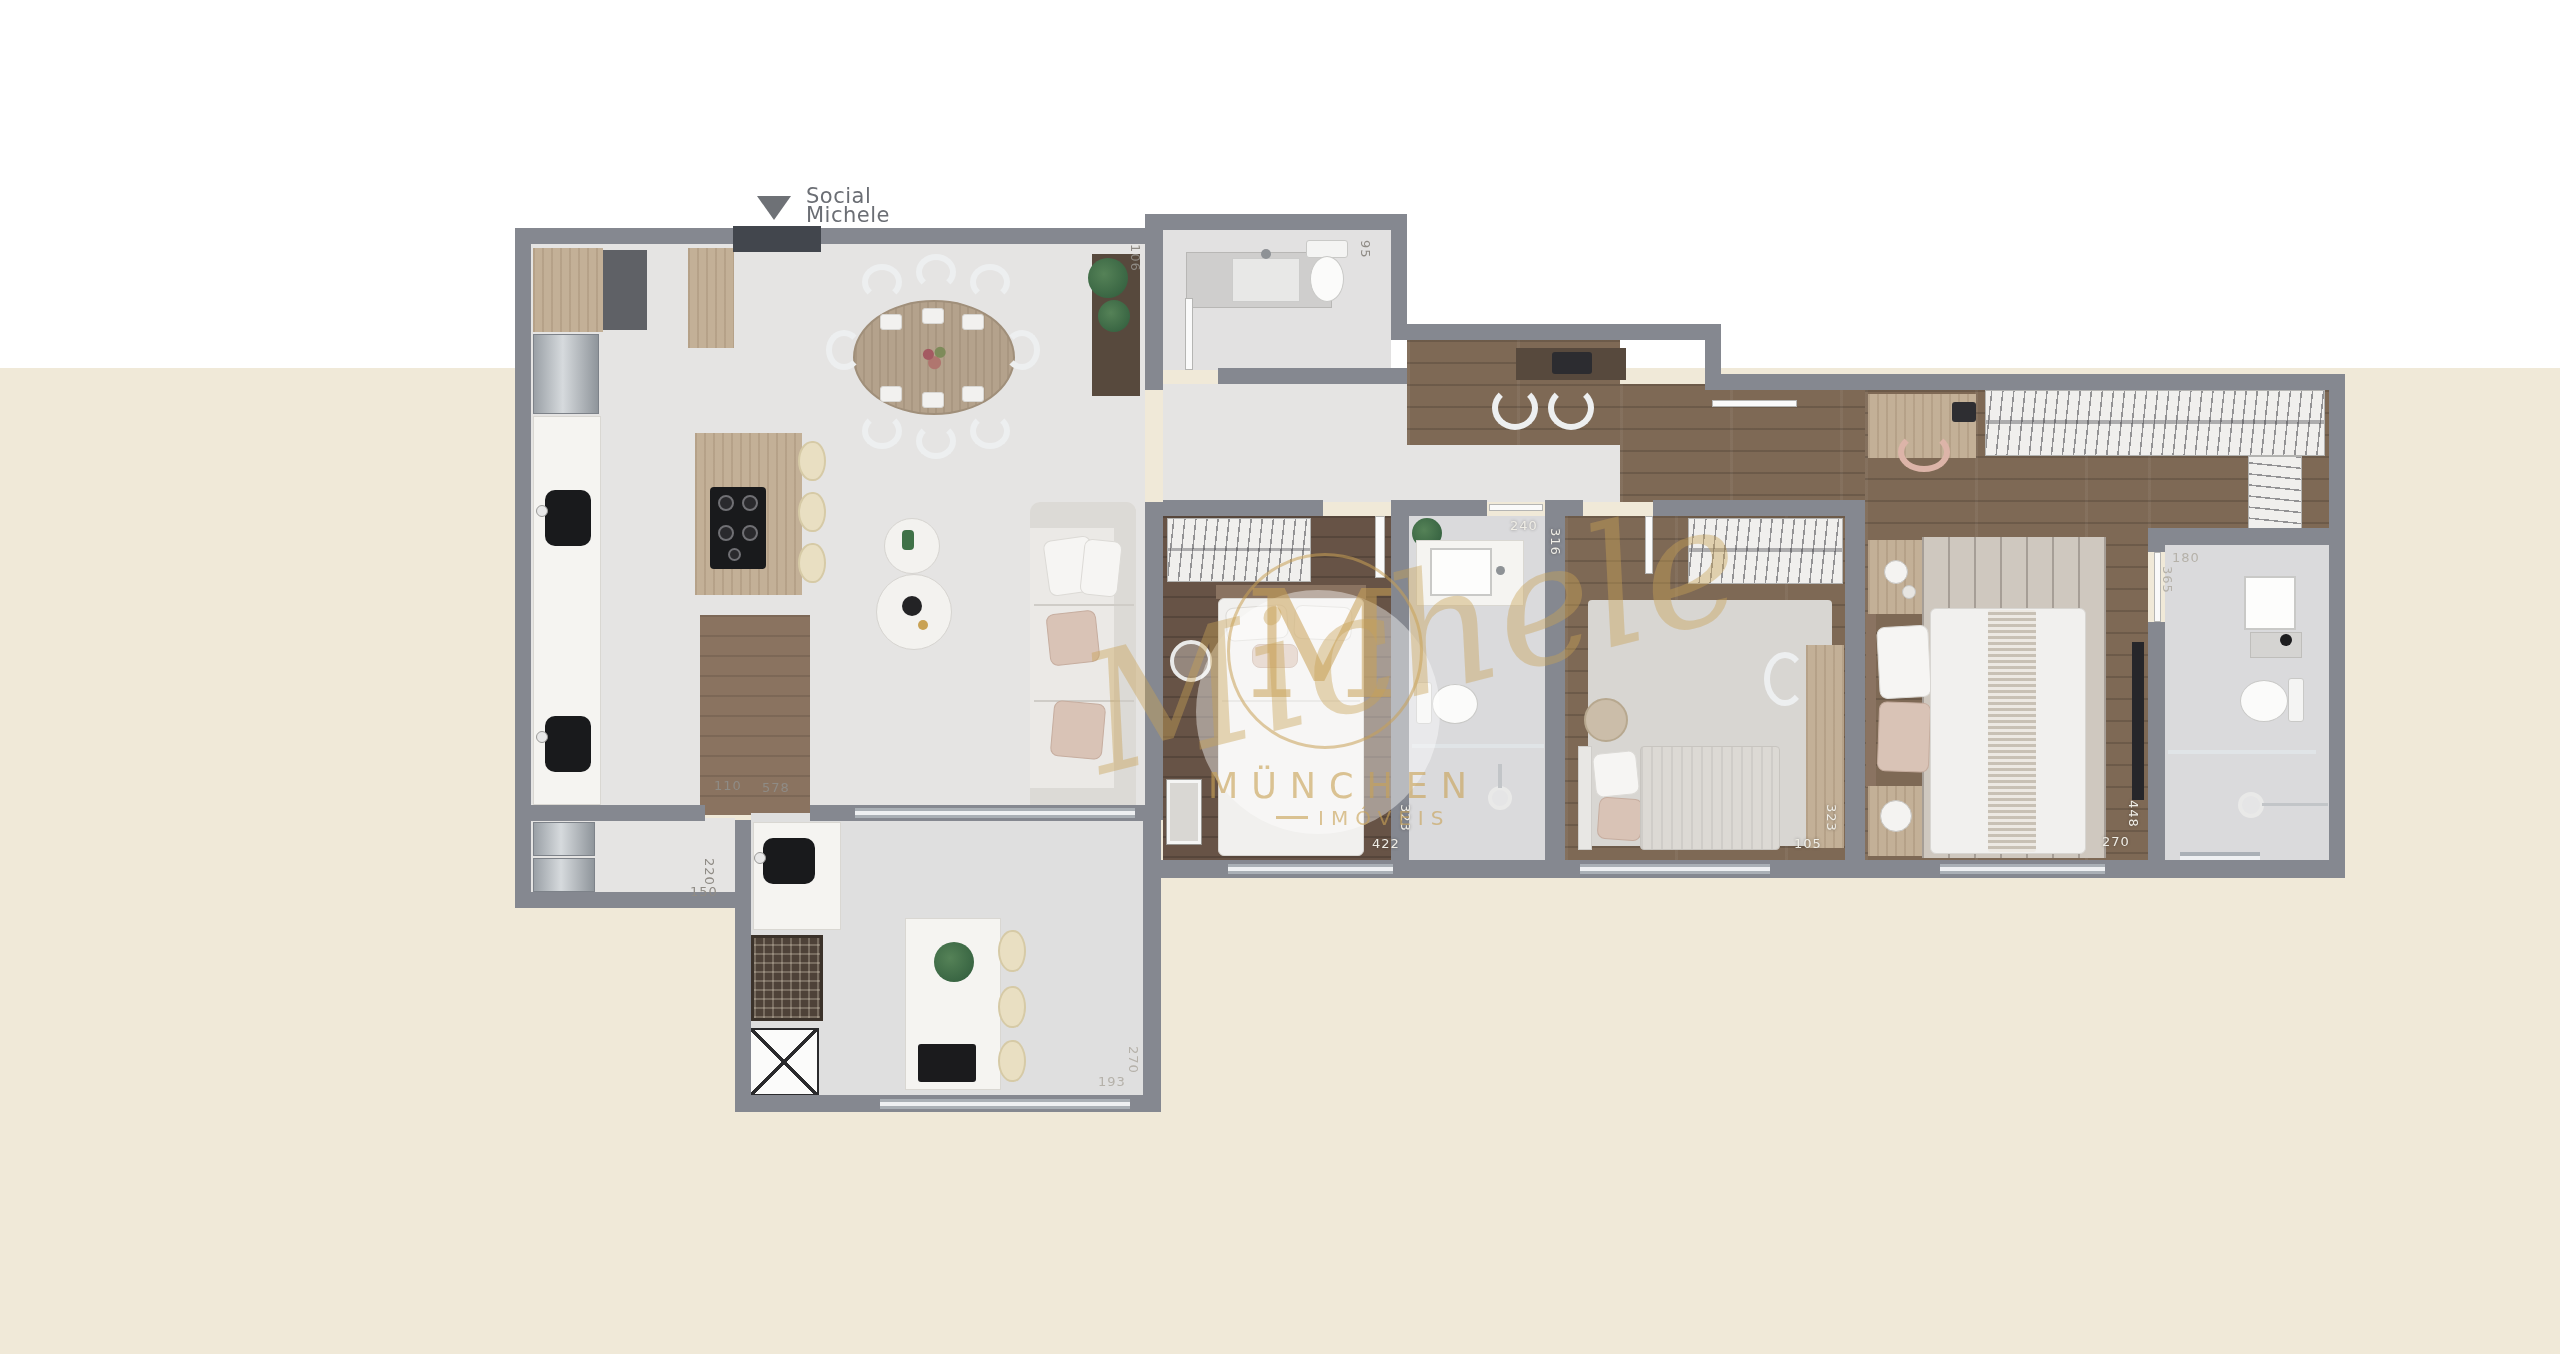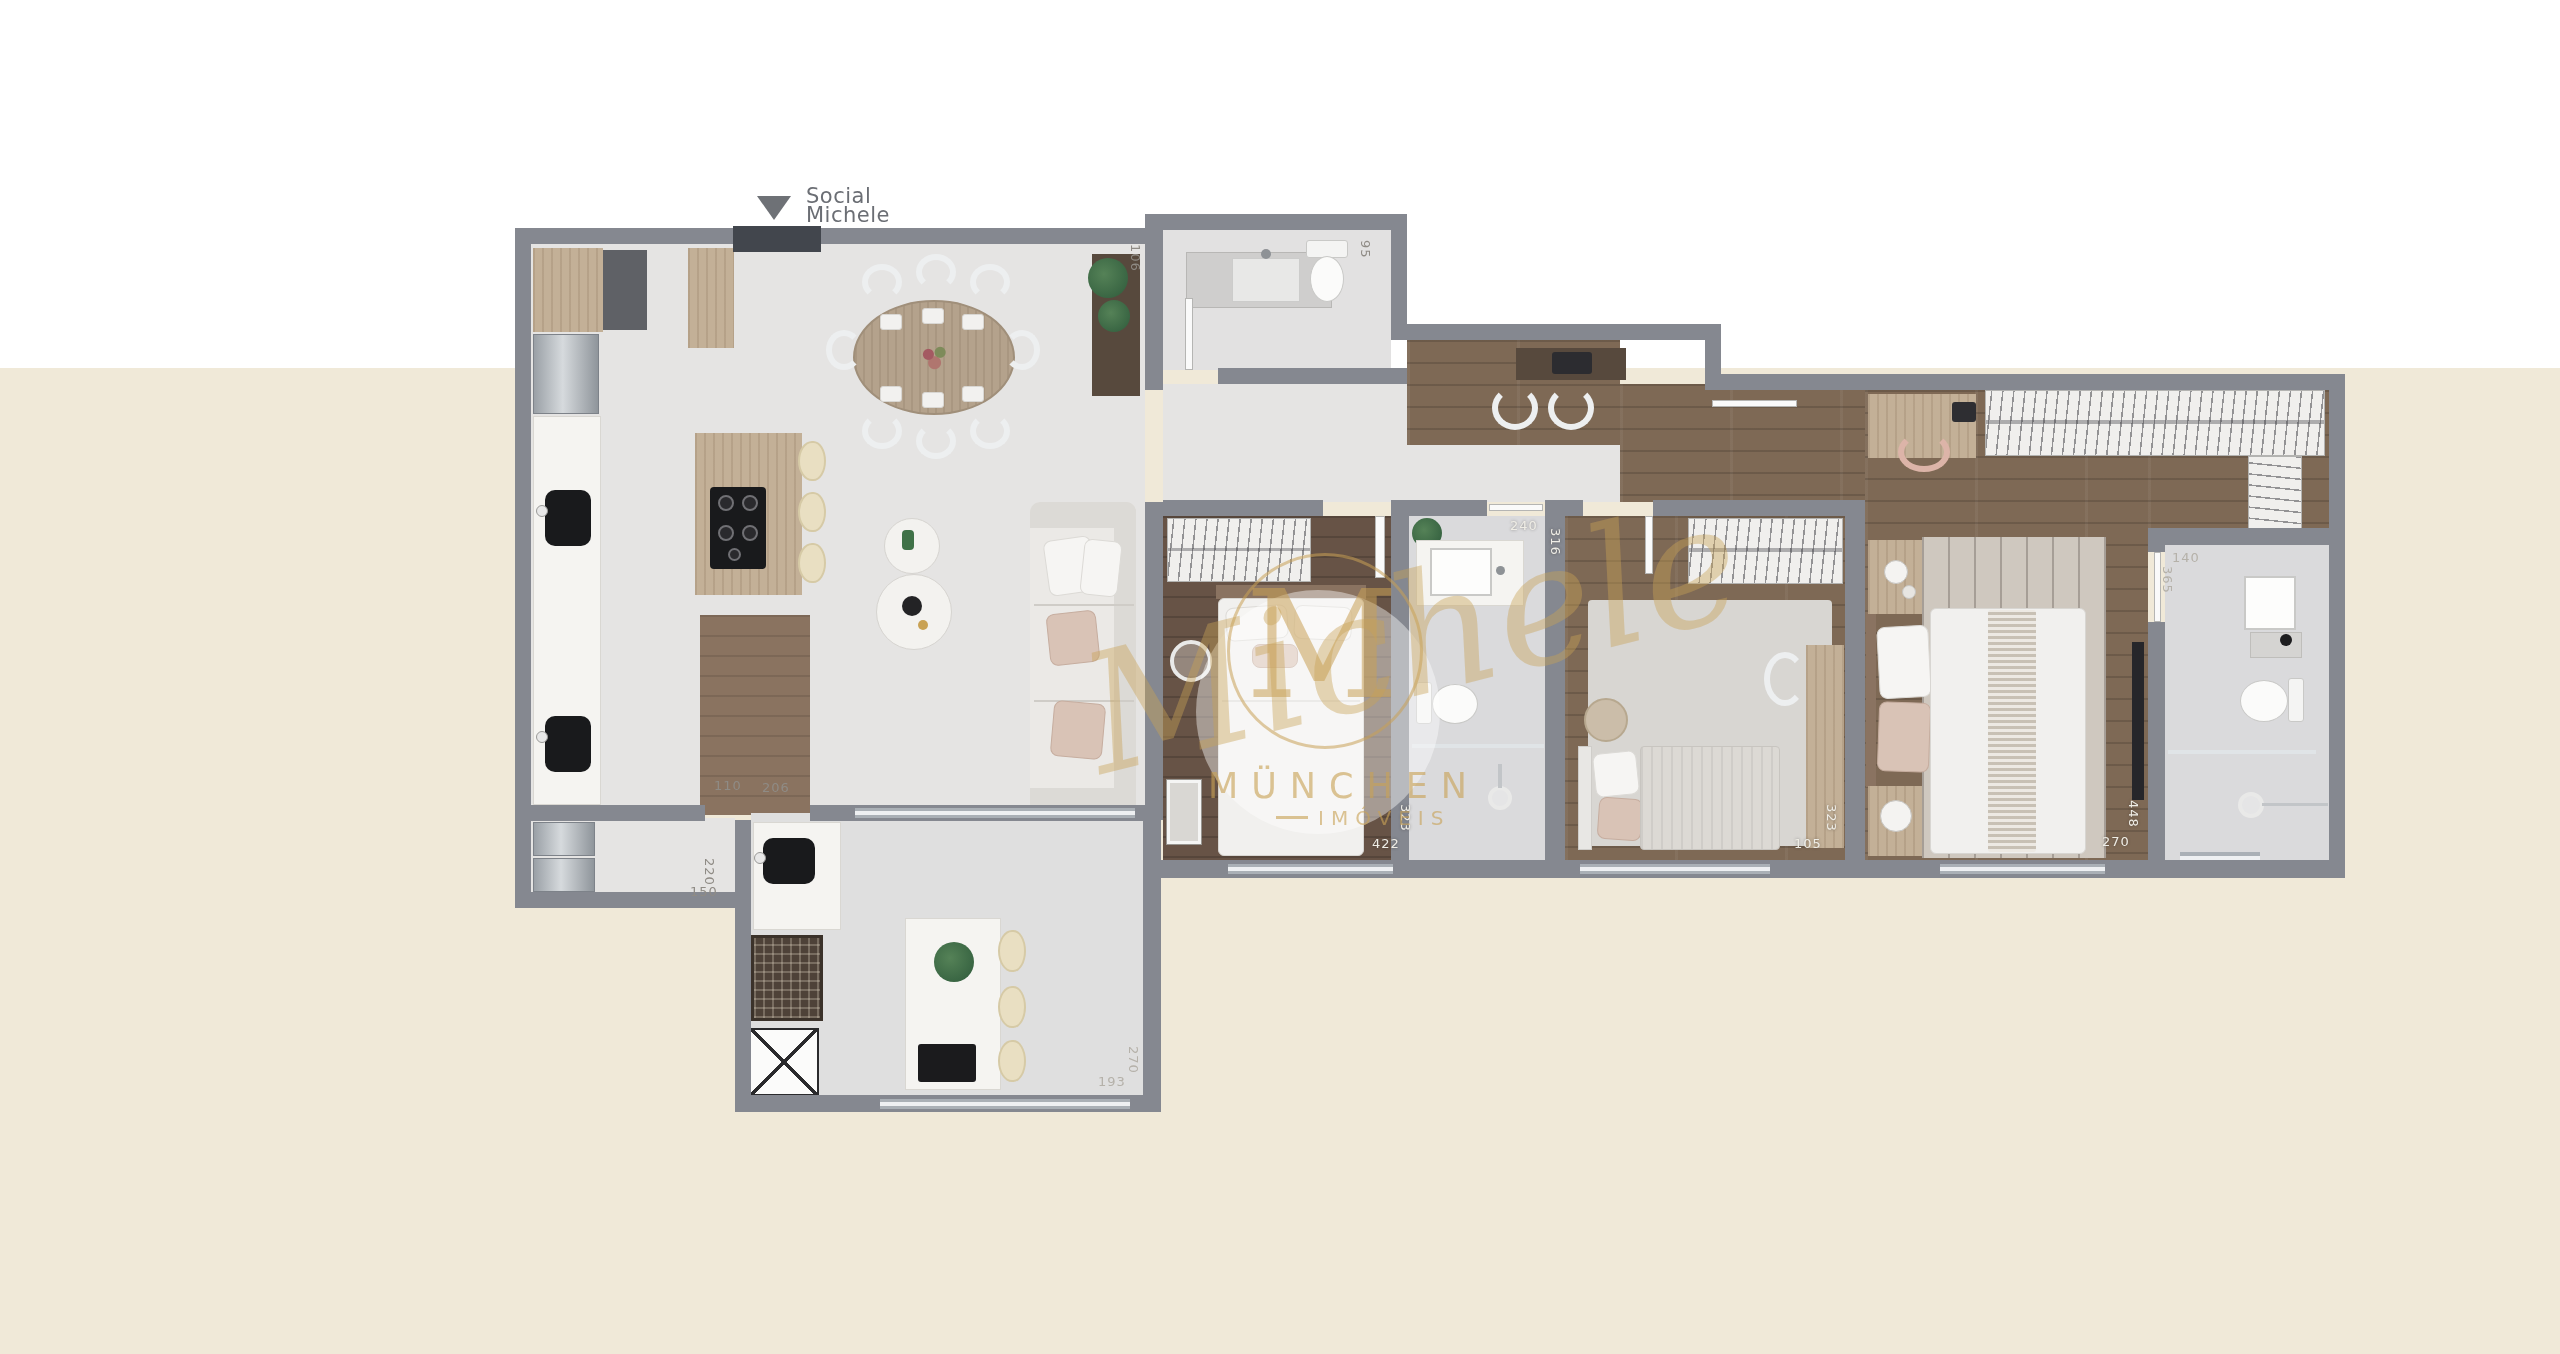--- a/index.html
+++ b/index.html
@@ -269,34 +269,34 @@
   <div class="abs wall" style="left:735px;top:1095px;width:426px;height:17px"></div>
   <div class="abs win-h" style="left:880px;top:1099px;width:250px;height:10px"></div>
   <div class="abs wall" style="left:515px;top:892px;width:236px;height:16px"></div>
   <div class="abs door-leaf" style="left:1712px;top:400px;width:85px;height:7px"></div>
   <div class="abs door-leaf" style="left:1375px;top:516px;width:10px;height:62px"></div>
   <div class="abs door-leaf" style="left:1645px;top:516px;width:8px;height:58px"></div>
 
   <div class="abs dim-dark dim-v" style="left:1128px;top:244px">106</div>
   <div class="abs dim-dark dim-v" style="left:1358px;top:240px">95</div>
   <div class="abs dim-dark" style="left:714px;top:778px">110</div>
-  <div class="abs dim-dark" style="left:762px;top:780px">206</div>
+  <div class="abs dim-dark" style="left:762px;top:780px">578</div>
   <div class="abs dim-dark dim-v" style="left:702px;top:858px">220</div>
   <div class="abs dim-dark" style="left:690px;top:884px">150</div>
   <div class="abs dim-mid" style="left:1098px;top:1074px">193</div>
   <div class="abs dim-mid dim-v" style="left:1126px;top:1046px">270</div>
   <div class="abs dim" style="left:1372px;top:836px">422</div>
   <div class="abs dim dim-v" style="left:1398px;top:804px">323</div>
   <div class="abs dim" style="left:1510px;top:518px">240</div>
   <div class="abs dim dim-v" style="left:1548px;top:528px">316</div>
   <div class="abs dim" style="left:1794px;top:836px">105</div>
   <div class="abs dim dim-v" style="left:1824px;top:804px">323</div>
   <div class="abs dim" style="left:2102px;top:834px">270</div>
   <div class="abs dim dim-v" style="left:2126px;top:800px">448</div>
-  <div class="abs dim-mid" style="left:2172px;top:550px">140</div>
+  <div class="abs dim-mid" style="left:2172px;top:550px">180</div>
   <div class="abs dim-mid dim-v" style="left:2160px;top:566px">365</div>
 
   <div class="abs tri-down" style="left:757px;top:196px"></div>
   <div class="abs entr-txt" style="left:806px;top:186px">Social</div>
   <div class="abs entr-txt" style="left:806px;top:205px">Michele</div>
 
   <div class="abs wm-circle" style="left:1196px;top:590px;width:244px;height:244px"></div>
   <div class="abs wm-ring" style="left:1227px;top:553px;width:190px;height:190px"></div>
   <div class="abs wm-mono" style="left:1227px;top:553px;width:190px;height:190px;font-size:150px;line-height:185px;text-align:center">M</div>
   <div class="abs wm-script" style="left:1080px;top:560px;width:520px;font-size:165px;transform:rotate(-14deg)">Michele</div>

